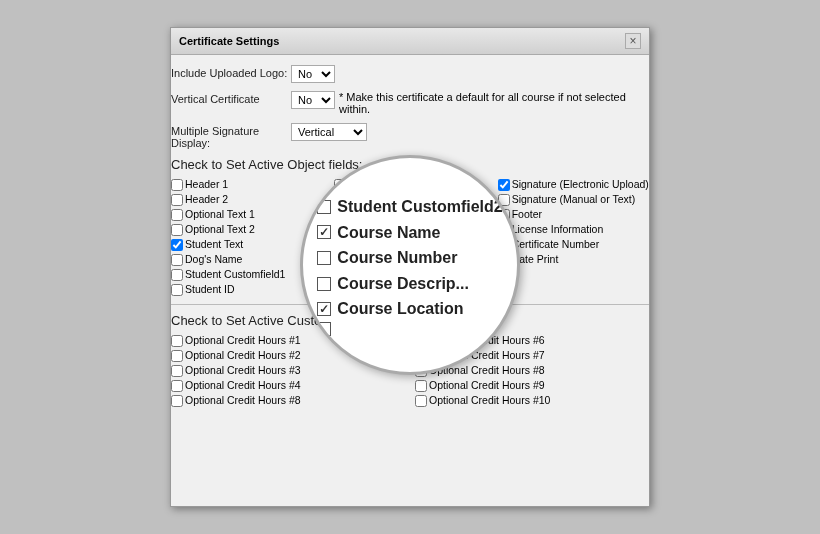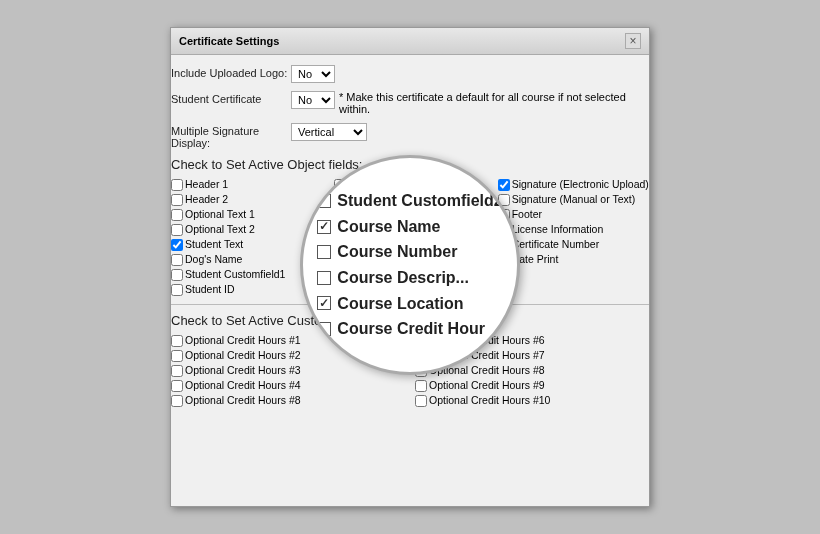--- a/index.html
+++ b/index.html
@@ -216,21 +216,21 @@
         <div class="form-label">Include Uploaded Logo:</div>
         <div class="form-field">
           <select>
             <option>No</option>
             <option>Yes</option>
           </select>
         </div>
       </div>
 
       <div class="form-row">
-        <div class="form-label">Student Certificate</div>
+        <div class="form-label">Vertical Certificate</div>
         <div class="default-cert-field">
           <select>
             <option>No</option>
             <option>Yes</option>
           </select>
           <span class="default-cert-note">* Make this certificate a default for all course if not selected within.</span>
         </div>
       </div>
 
       <div class="form-row">
@@ -416,17 +416,16 @@
       <div class="mag-unchecked">
         <div class="mag-cb"></div>
         <span>Course Descrip...</span>
       </div>
       <div class="mag-checked">
         <div class="mag-cb checked"></div>
         <span>Course Location</span>
       </div>
       <div class="mag-unchecked">
         <div class="mag-cb"></div>
-        <span>Course Credit Hour</span>
       </div>
     </div>
   </div>
 </div>
 
 </body></html>

